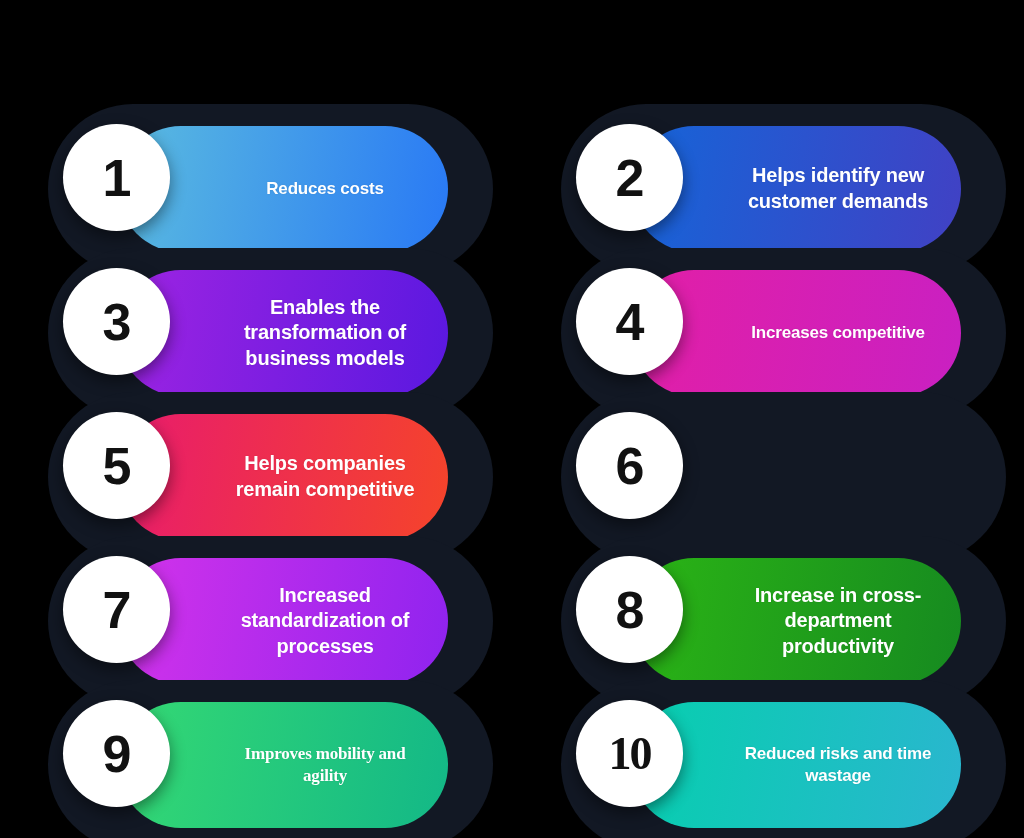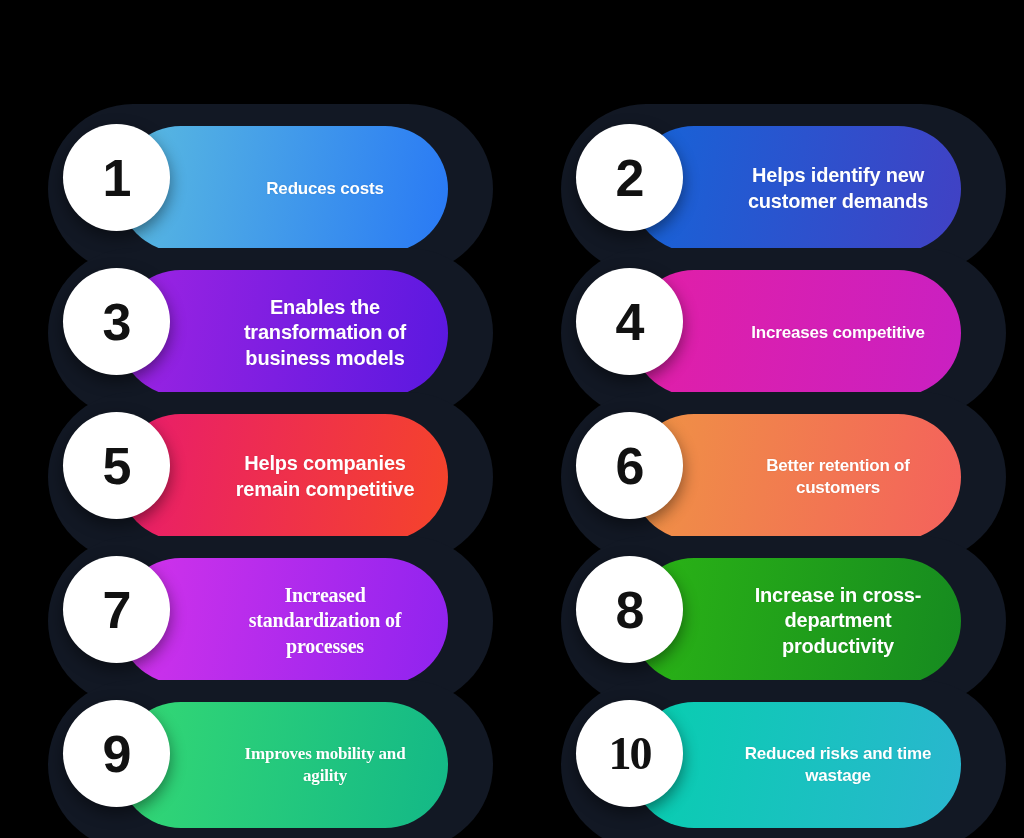--- a/index.html
+++ b/index.html
@@ -151,30 +151,27 @@
         <div class="backplate" style="background: rgb(18, 24, 36);"></div>
         <div class="pill" style="background: linear-gradient(100deg, rgb(232, 27, 110) 0%, rgb(245, 68, 42) 100%);">
           <div class="pill-label small">Helps companies remain competitive</div>
         </div>
         <div class="num-circle">
           <span>5</span>
         </div>
       </div>
       <div class="item col-r row-3">
         <div class="backplate" style="background: rgb(18, 24, 36);"></div>
-        <div class="pill" style="background: linear-gradient(100deg, rgb(239, 148, 68) 0%, rgb(244, 97, 92) 100%);">
-          <div class="pill-label">Better retention of customers</div>
-        </div>
         <div class="num-circle">
           <span>6</span>
         </div>
       </div>
       <div class="item col-l row-4">
         <div class="backplate" style="background: rgb(18, 24, 36);"></div>
-        <div class="pill" style="background: linear-gradient(100deg, rgb(212, 51, 234) 0%, rgb(143, 35, 239) 100%); font-family: Liberation Serif, serif;">
+        <div class="pill" style="background: linear-gradient(100deg, rgb(212, 51, 234) 0%, rgb(143, 35, 239) 100%);">
           <div class="pill-label small">Increased standardization of processes</div>
         </div>
         <div class="num-circle">
           <span>7</span>
         </div>
       </div>
       <div class="item col-r row-4">
         <div class="backplate" style="background: rgb(18, 24, 36);"></div>
         <div class="pill" style="background: linear-gradient(100deg, rgb(43, 181, 21) 0%, rgb(22, 138, 32) 100%);">
           <div class="pill-label small">Increase in cross-department productivity</div>

